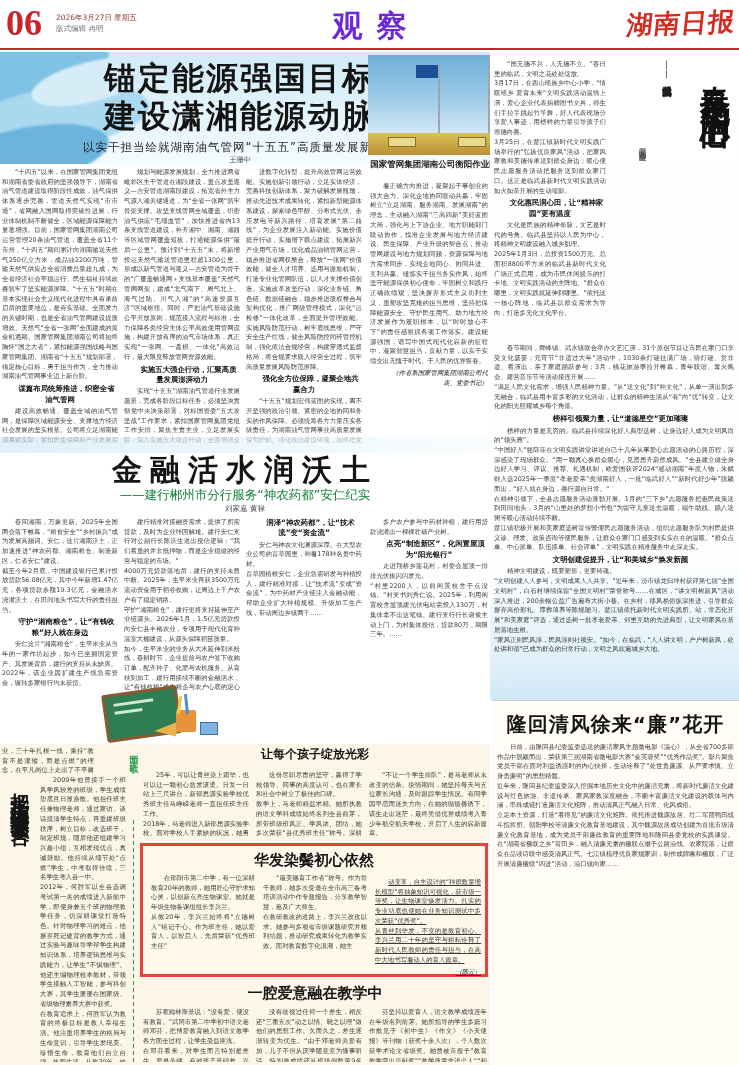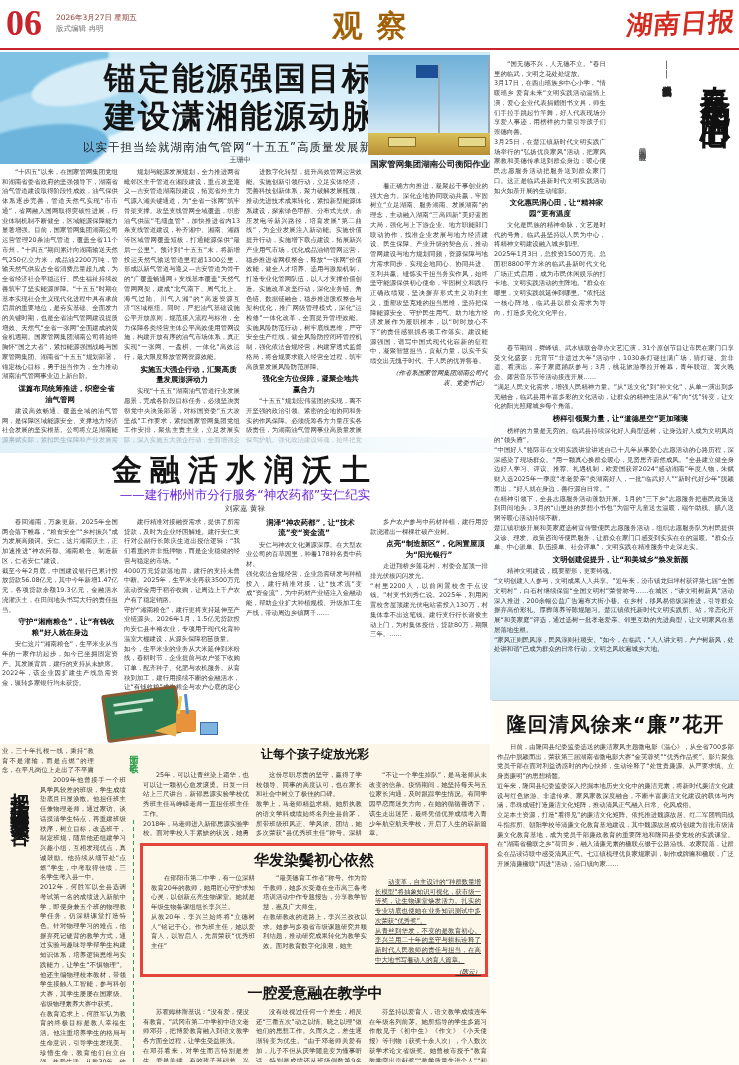--- a/index.html
+++ b/index.html
@@ -3,21 +3,21 @@
 <meta charset="utf-8">
 <style>
   html,body{margin:0;padding:0;background:#888;}
   .page{position:relative;width:739px;height:1065px;background:#ffffff;overflow:hidden;
         font-family:"DejaVu Sans","Liberation Sans",sans-serif;color:#333;}
   
   .pagenum{position:absolute;left:6px;top:2px;font:900 36px "Liberation Serif","DejaVu Serif",serif;color:#c7242c;}
   .dateblock{position:absolute;left:56px;top:12px;font-size:7.5px;line-height:1.5;color:#8a3b30;}
   .dateblock .l2{color:#777;}
   .section-title{position:absolute;left:0;right:0;top:6px;text-align:center;
-        font:900 30px "Liberation Serif","DejaVu Serif",serif;color:#a16207;letter-spacing:14px;text-indent:14px;}
+        font:900 30px "Liberation Serif","DejaVu Serif",serif;color:#6d28d9;letter-spacing:14px;text-indent:14px;}
   .masthead{position:absolute;right:4px;top:6px;font:900 26px "Liberation Serif","DejaVu Serif",serif;
         color:#d32b20;transform:skewX(-8deg) rotate(-2deg);letter-spacing:1px;}
   .header-rule{position:absolute;left:0;top:48px;width:739px;height:2px;background:#c7242c;}
   
   .banner{position:absolute;left:0;top:52px;width:610px;height:112px;overflow:hidden;
         background:linear-gradient(180deg,#cfeaf7 0%,#e8f6fc 70%,#f5fbfe 100%);}
   .wave{position:absolute;border-radius:50%;filter:blur(1px);}
   .w1{left:-40px;top:-20px;width:150px;height:70px;background:#7fc2e4;transform:rotate(-12deg);}
   .w2{left:-30px;top:35px;width:180px;height:60px;background:#a9d8ef;transform:rotate(-8deg);}
   .w3{left:-50px;top:75px;width:160px;height:55px;background:#6cb4dc;transform:rotate(-10deg);}
@@ -50,21 +50,21 @@
   .spring{position:absolute;left:490px;top:52px;width:249px;height:648px;
         background:linear-gradient(180deg,#ffffff 0%,#fcfeff 80%,#d9edf8 97%,#cfe8f5 100%);}
   .vert{writing-mode:vertical-rl;}
   .spring-title{position:absolute;right:4px;top:10px;height:278px;width:42px;
         font-weight:900;font-size:30px;color:#111;letter-spacing:6px;}
   .spring-subtitle{position:absolute;right:66px;top:8px;height:284px;width:15px;font-size:9.5px;color:#222;}
   .spring-byline{position:absolute;right:92px;top:90px;height:150px;width:11px;font-size:7.5px;color:#555;}
   
   .fin-title{position:absolute;left:0;top:450px;width:490px;text-align:center;
         font-weight:700;font-size:30px;color:#141414;letter-spacing:8px;}
-  .fin-sub{position:absolute;left:0;top:487px;width:490px;text-align:center;font-size:12.5px;color:#6d28d9;}
+  .fin-sub{position:absolute;left:0;top:487px;width:490px;text-align:center;font-size:12.5px;color:#15803d;}
   .fin-by{position:absolute;left:0;top:504px;width:490px;text-align:center;font-size:7.5px;color:#444;}
   
   .longhui{position:absolute;left:492px;top:700px;width:247px;height:365px;background:#fffdf6;border-top:1px solid #cfcfcf;}
   .lh-title{position:absolute;left:0;top:10px;width:100%;text-align:center;
         font-weight:900;font-size:20px;color:#141414;letter-spacing:1px;}
   
   .edu-bg{position:absolute;left:0;top:744px;width:490px;height:321px;background:#fbf6e7;}
   .board{position:absolute;left:96px;top:688px;width:122px;height:56px;}
   .board .bb{position:absolute;left:8px;top:2px;width:70px;height:42px;background:#2f7d52;
         border:3px solid #8a5a33;border-radius:3px;transform:rotate(-8deg);}
@@ -191,21 +191,21 @@
   </div>
   <div class="col" style="left:124px;top:518px;width:116px;height:224px;">
     <p>建行精准对接融资需求，提供了所需贷款，及时为企业纾困解难。建行安仁支行对公副行长陈庆生道出授信逻辑：“我们看重的并非抵押物，而是企业稳健的经营与稳定的市场。”
 4000万元贷款落地后，建行的支持未曾中断。2025年，生平米业再获3500万元流动资金用于稻谷收购，让周边上千户农户有了稳定销路。
 守护“湘南粮仓”，建行更将支持延伸至产业链源头。2026年1月，1.5亿元贷款投向安仁县丰裕农业，专项用于现代化育种温室大棚建设，从源头保障稻苗质量。
 如今，生平米业的业务从大米延伸到米粉线，春耕时节，企业提前与农户签下收购订单，配齐种子、化肥与农机服务。从育秧到加工，建行用接续不断的金融活水，让“有钱收粮”成为粮企与农户心底的定心丸。</p>
   </div>
   <div class="col" style="left:246px;top:518px;width:116px;height:224px;">
     <p class="sub">润泽“神农药都”，让“技术流”变“资金流”</p>
     <p>安仁与神农文化渊源深厚。在大型农业公司的百草园里，种着178种名贵中药材。
-强化依法合规经营，企业急需研发与种植投入，建行精准对接，让“技术流”变成“资金流”，为中药材产业链注入金融动能，帮助企业扩大种植规模、升级加工生产线，带动周边乡镇两千……</p>
+百草园植根安仁，企业急需研发与种植投入，建行精准对接，让“技术流”变成“资金流”，为中药材产业链注入金融动能，帮助企业扩大种植规模、升级加工生产线，带动周边乡镇两千……</p>
   </div>
   <div class="col" style="left:370px;top:518px;width:118px;height:224px;">
     <p>多户农户参与中药材种植，建行用贷款浇灌出一棵棵壮硕产业树。</p>
     <p class="sub">点亮“制造新区”，化闲置屋顶为“阳光银行”</p>
     <p>走进翔桥乡莲花村，村委会屋顶一排排光伏板闪闪发光。
 “村里2200人，以前闲置校舍于点没钱。”村支书刘秀仁说。2025年，利用闲置校舍屋顶建光伏电站需投入130万，村集体拿不出这笔钱。建行支行行长谢俊主动上门，为村集体授信，贷款80万，期限三年。……</p>
   </div>
 
   <div class="longhui">
     <div class="lh-title">隆回清风徐来“廉”花开</div>

